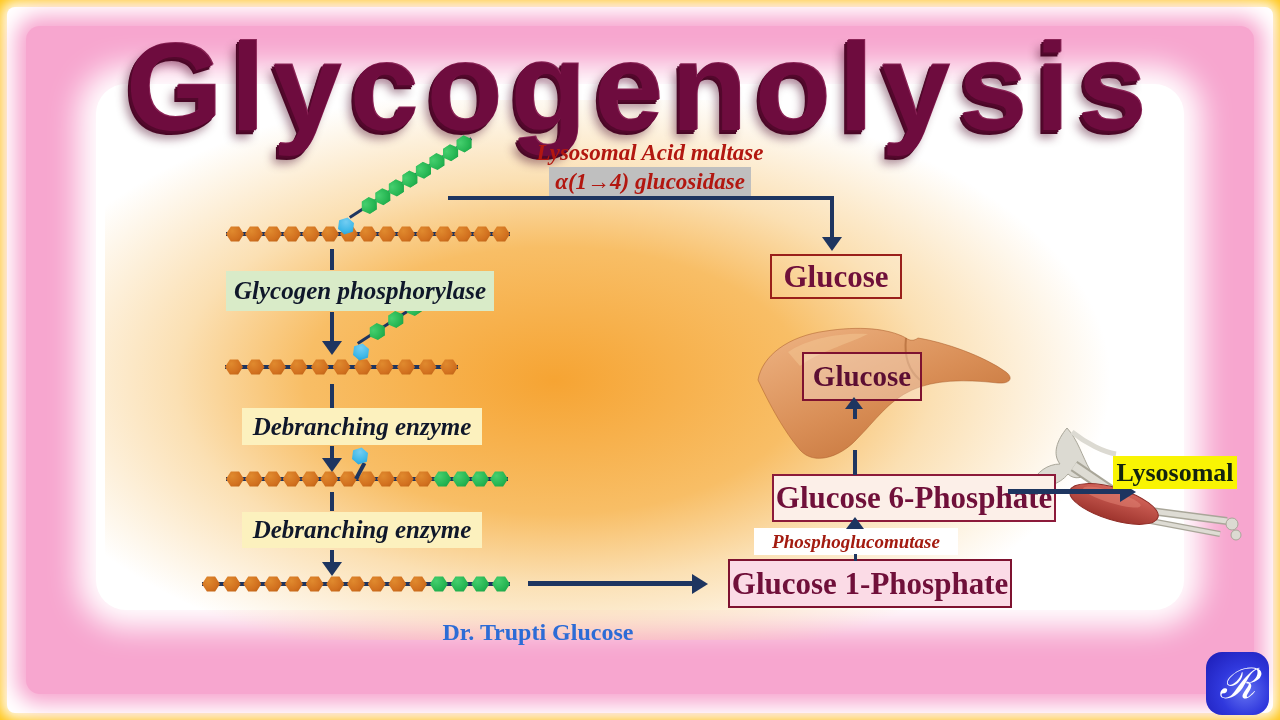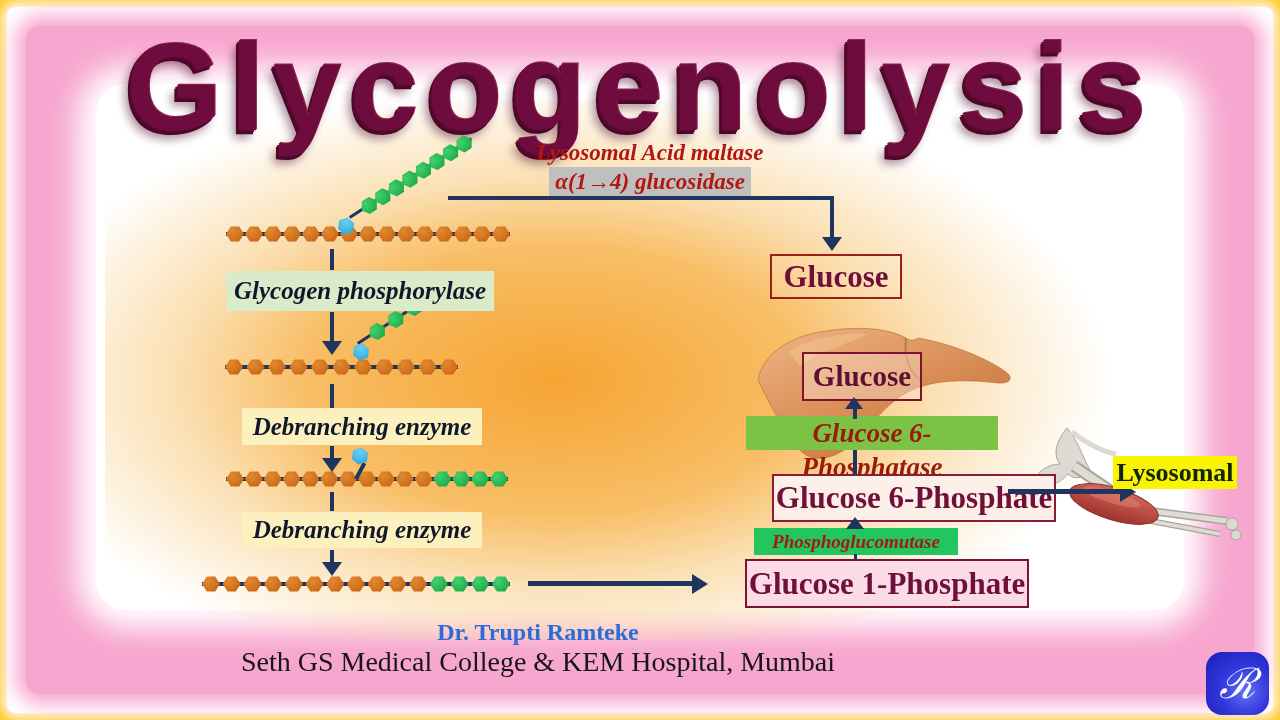--- a/index.html
+++ b/index.html
@@ -38,22 +38,22 @@
   .debr1{left:242px;top:408px;width:240px;height:37px;line-height:37px;font-size:25px;background:#FCF1BE;}
   .debr2{left:242px;top:512px;width:240px;height:36px;line-height:36px;font-size:25px;background:#FCF1BE;}
 
   .glucose-top{left:770px;top:254px;width:128px;height:41px;line-height:41px;font-size:31px;
                border-width:2px;border-color:#9A1F1A;background:rgba(255,240,215,.18);}
   .glucose-liver{left:802px;top:352px;width:116px;height:45px;line-height:45px;font-size:29px;
                border-width:2px;border-color:#7E1230;background:rgba(248,224,205,.45);color:#5C0E33;}
   .g6pase{left:746px;top:416px;width:252px;height:34px;line-height:34px;font-size:27px;background:#7CC244;color:#9B1B0B;}
   .g6p{left:728px;top:474px;width:280px;height:44px;line-height:44px;font-size:31px;
        border-width:2px;border-color:#8C1A3A;background:#FCEFE8;margin-left:44px;}
-  .phospho{left:754px;top:528px;width:204px;height:27px;line-height:27px;font-size:19px;background:#22c55e;color:#A31B10;}
-  .g1p{left:745px;top:559px;width:280px;height:45px;line-height:45px;font-size:31px;
+  .phospho{left:754px;top:528px;width:204px;height:27px;line-height:27px;font-size:19px;background:#ffffff;color:#A31B10;}
+  .g1p{left:728px;top:559px;width:280px;height:45px;line-height:45px;font-size:31px;
        border-width:2px;border-color:#7E1230;background:#FBDBE6;}
   .glycolysis{left:1113px;top:456px;width:124px;height:33px;line-height:33px;font-size:26px;
               font-weight:bold;text-align:center;background:#F9F403;color:#12230F;}
 
   
   .seg{position:absolute;background:#1E3560;}
   .ah{position:absolute;width:0;height:0;border-style:solid;border-color:transparent;}
   .ah.down{border-left-width:10px;border-right-width:10px;border-top:14px solid #1E3560;border-bottom:0;}
   .ah.up{border-left-width:9px;border-right-width:9px;border-bottom:12px solid #1E3560;border-top:0;}
   .ah.right{border-top-width:10px;border-bottom-width:10px;border-left:16px solid #1E3560;border-right:0;}
@@ -237,37 +237,35 @@
 
   <div class="seg" style="left:330px;top:492px;width:4px;height:19px;"></div>
   <div class="abs enz debr2">Debranching enzyme</div>
   <div class="seg" style="left:330px;top:550px;width:4px;height:13px;"></div>
   <div class="ah down" style="left:322px;top:562px;"></div>
 
   <div class="seg" style="left:528px;top:581px;width:166px;height:5px;"></div>
   <div class="ah right" style="left:692px;top:574px;"></div>
 
   <div class="abs boxlbl glucose-liver">Glucose</div>
-  <div class="abs enz g6pase">Glucose 6-Phosphatase</div>
   <div class="abs boxlbl g6p">Glucose 6-Phosphate</div>
   <div class="abs enz phospho">Phosphoglucomutase</div>
   <div class="abs boxlbl g1p">Glucose 1-Phosphate</div>
 
   <div class="seg" style="left:854px;top:554px;width:3px;height:7px;"></div>
   <div class="ah up" style="left:846px;top:517px;"></div>
   <div class="seg" style="left:853px;top:450px;width:4px;height:25px;"></div>
   <div class="seg" style="left:853px;top:408px;width:4px;height:11px;"></div>
   <div class="ah up" style="left:845px;top:397px;"></div>
 
   <div class="seg" style="left:1008px;top:489px;width:114px;height:5px;"></div>
   <div class="ah right" style="left:1120px;top:482px;"></div>
   <div class="abs glycolysis">Lysosomal</div>
 
   <div class="footer">
-    <div class="f-author">Dr. Trupti Ramteke</div>
-    <div class="f-inst">Seth GS Medical College &amp; KEM Hospital, Mumbai</div>
+    <div class="f-author">Dr. Trupti Glucose</div>
   </div>
 
   <div class="logo">
     <span>ℛ</span>
   </div>
 
 </div>
 
 </body></html>

